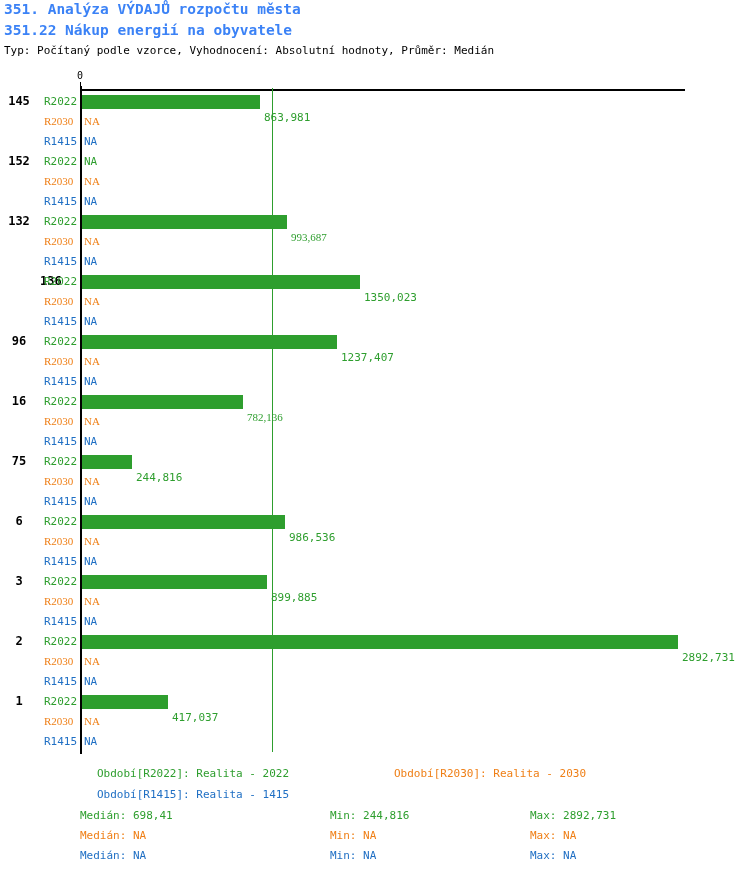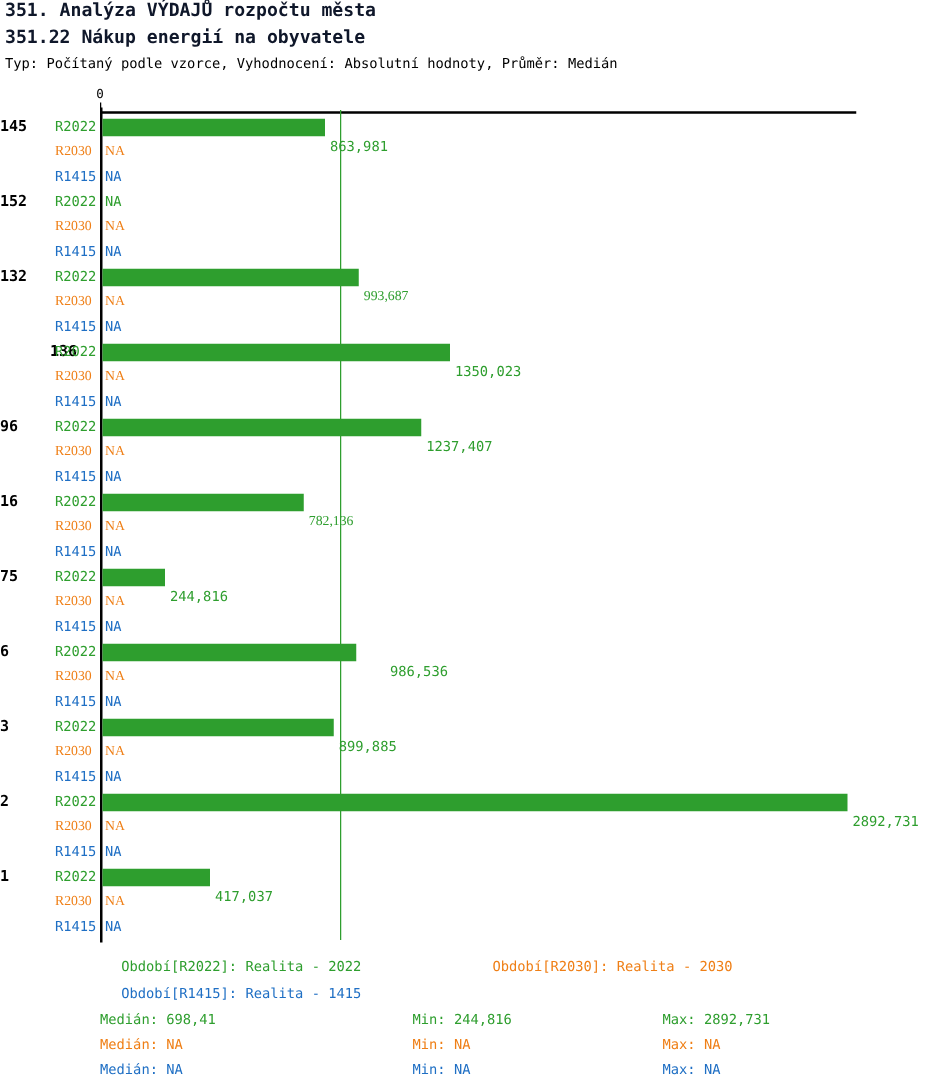--- a/index.html
+++ b/index.html
@@ -15,21 +15,21 @@
     position: relative;
   }
 
   
   #header { position: absolute; left: 0; top: 0; width: 750px; }
   .title-line {
     font-family: "DejaVu Sans Mono", "Liberation Mono", monospace;
     font-weight: bold;
     font-size: 14.5px;
     letter-spacing: 0px;
-    color: #0f172a;
+    color: #3b82f6;
     white-space: pre;
   }
   #title-main  { position: absolute; left: 4px; top: 1px; }
   #title-sub   { position: absolute; left: 4px; top: 22px; }
   #subtitle {
     position: absolute; left: 4px; top: 44px;
     font-size: 11px;
     color: #000;
     white-space: pre;
   }
@@ -69,21 +69,21 @@
     position: absolute;
     left: 272px; top: 88px;
     width: 1px; height: 664px;
     background: #2e9e2e;
   }
 
   
   .group-label {
     position: absolute;
     width: 38px;
-    text-align: left;
+    text-align: center;
     font-weight: bold;
     font-size: 12px;
     color: #000;
     white-space: pre;
   }
   .row { position: absolute; left: 0; width: 750px; height: 20px; }
   .row-name {
     position: absolute;
     left: 44px; top: 3px;
     font-size: 11px;
@@ -235,21 +235,21 @@
         <span class="na-text s-r2030">NA</span>
       </div>
       <div class="row" style="top: 492px;">
         <span class="row-name s-r1415">R1415</span>
         <span class="na-text s-r1415">NA</span>
       </div>
       <div class="group-label" style="left: 0px; top: 514px;">6</div>
       <div class="row" style="top: 512px;">
         <span class="row-name s-r2022">R2022</span>
         <div class="bar bar-r2022" style="width: 203px;"></div>
-        <span class="bar-value s-r2022" style="left: 289px; margin-left: 23px;">986,536</span>
+        <span class="bar-value s-r2022" style="left: 289px;">986,536</span>
       </div>
       <div class="row" style="top: 532px;">
         <span class="row-name s-r2030">R2030</span>
         <span class="na-text s-r2030">NA</span>
       </div>
       <div class="row" style="top: 552px;">
         <span class="row-name s-r1415">R1415</span>
         <span class="na-text s-r1415">NA</span>
       </div>
       <div class="group-label" style="left: 0px; top: 574px;">3</div>

